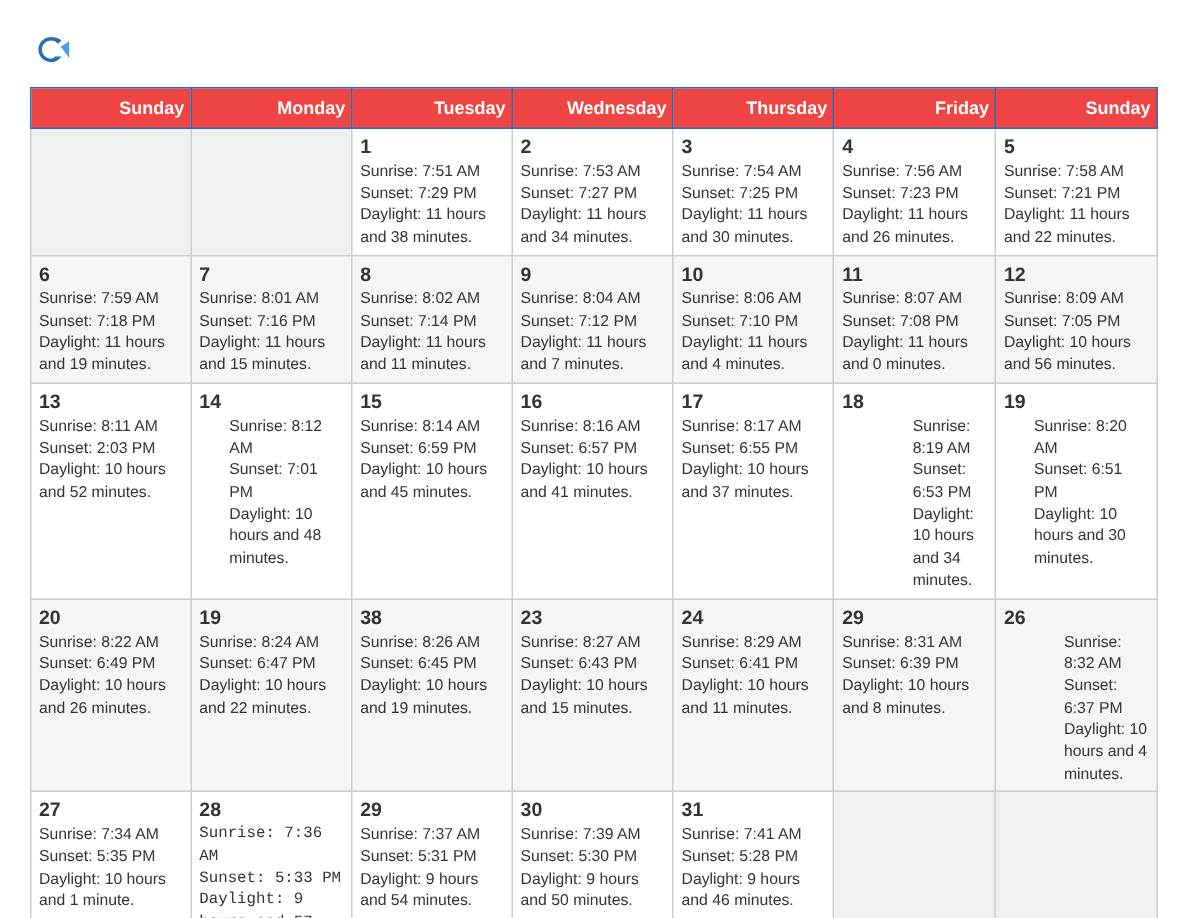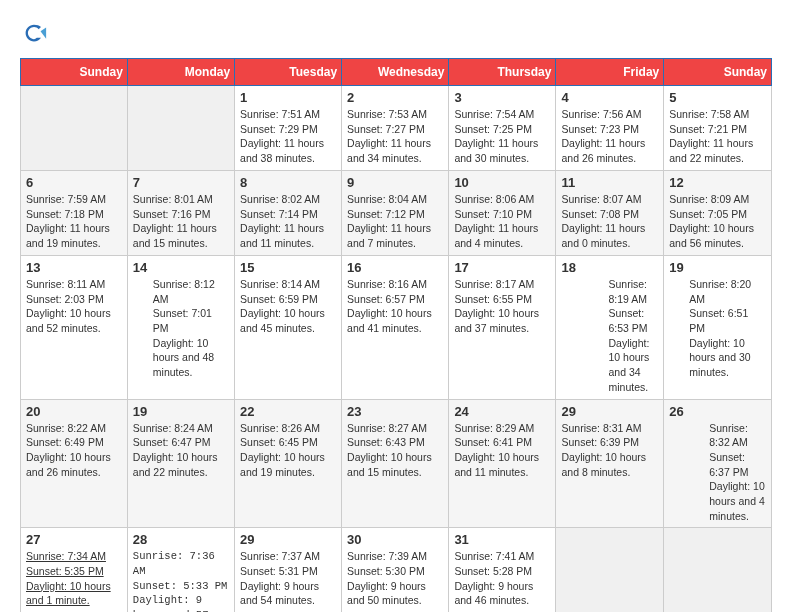--- a/index.html
+++ b/index.html
@@ -237,21 +237,21 @@
 Sunset: 6:49 PM
 Daylight: 10 hours and 26 minutes.</div>
         </td>
         <td>
           <div class="day-number">19</div>
           <div class="day-info" style="white-space: pre-line;">Sunrise: 8:24 AM
 Sunset: 6:47 PM
 Daylight: 10 hours and 22 minutes.</div>
         </td>
         <td>
-          <div class="day-number">22</div>
+          <div class="day-number">38</div>
           <div class="day-info" style="white-space: pre-line;">Sunrise: 8:26 AM
 Sunset: 6:45 PM
 Daylight: 10 hours and 19 minutes.</div>
         </td>
         <td>
           <div class="day-number">23</div>
           <div class="day-info" style="white-space: pre-line;">Sunrise: 8:27 AM
 Sunset: 6:43 PM
 Daylight: 10 hours and 15 minutes.</div>
         </td>
@@ -270,21 +270,21 @@
         <td>
           <div class="day-number">26</div>
           <div class="day-info" style="white-space: pre-line; margin-left: 40px;">Sunrise: 8:32 AM
 Sunset: 6:37 PM
 Daylight: 10 hours and 4 minutes.</div>
         </td>
       </tr>
       <tr>
         <td>
           <div class="day-number">27</div>
-          <div class="day-info" style="white-space: pre-line; text-decoration: underline;">Sunrise: 7:34 AM
+          <div class="day-info" style="white-space: pre-line;">Sunrise: 7:34 AM
 Sunset: 5:35 PM
 Daylight: 10 hours and 1 minute.</div>
         </td>
         <td>
           <div class="day-number">28</div>
           <div class="day-info" style="white-space: pre-line; font-family: Liberation Mono, monospace;">Sunrise: 7:36 AM
 Sunset: 5:33 PM
 Daylight: 9 hours and 57 minutes.</div>
         </td>
         <td>

